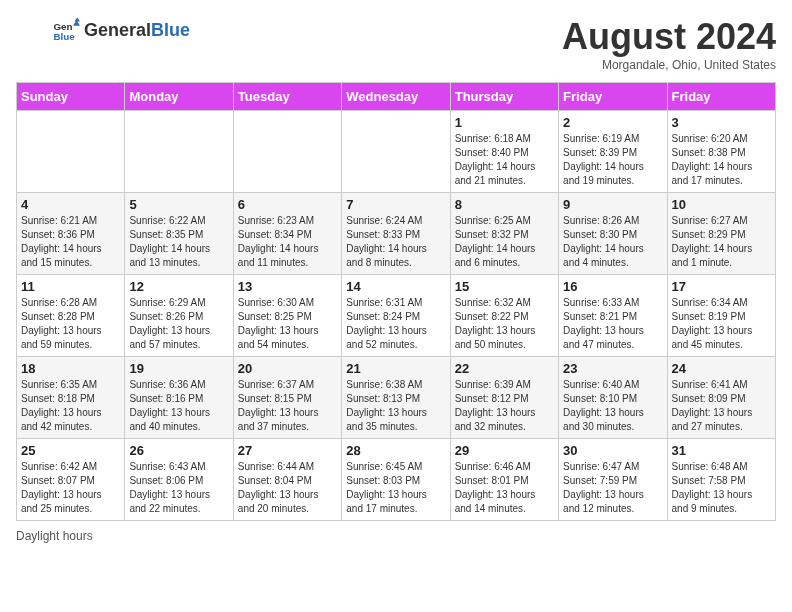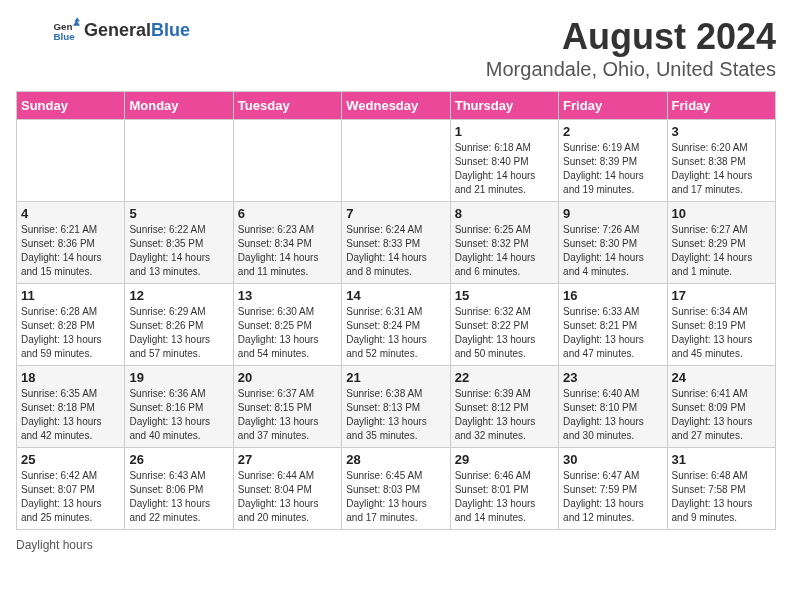--- a/index.html
+++ b/index.html
@@ -28,30 +28,30 @@
     }
     .title-area {
       text-align: right;
     }
     .month-title {
       font-size: 36px;
       font-weight: bold;
       color: #333;
     }
     .location-title {
-      font-size: 20px;
+      font-size: 12px;
       color: #555;
     }
     table {
       width: 100%;
       border-collapse: collapse;
       font-size: 11px;
     }
     thead tr th {
-      background-color: #ec4899;
+      background-color: #d946ef;
       color: white;
       padding: 6px 4px;
       text-align: left;
       font-size: 13px;
       font-weight: bold;
       border: 1px solid #ccc;
     }
     tbody tr td {
       border: 1px solid #ccc;
       vertical-align: top;
@@ -168,21 +168,21 @@
 Daylight: 14 hours and 8 minutes.</div>
         </td>
         <td>
           <span class="day-number">8</span>
           <div class="day-info" style="white-space: pre-line;">Sunrise: 6:25 AM
 Sunset: 8:32 PM
 Daylight: 14 hours and 6 minutes.</div>
         </td>
         <td>
           <span class="day-number">9</span>
-          <div class="day-info" style="white-space: pre-line;">Sunrise: 7:26 AM
+          <div class="day-info" style="white-space: pre-line;">Sunrise: 8:26 AM
 Sunset: 8:30 PM
 Daylight: 14 hours and 4 minutes.</div>
         </td>
         <td>
           <span class="day-number">10</span>
           <div class="day-info" style="white-space: pre-line;">Sunrise: 6:27 AM
 Sunset: 8:29 PM
 Daylight: 14 hours and 1 minute.</div>
         </td>
       </tr>

